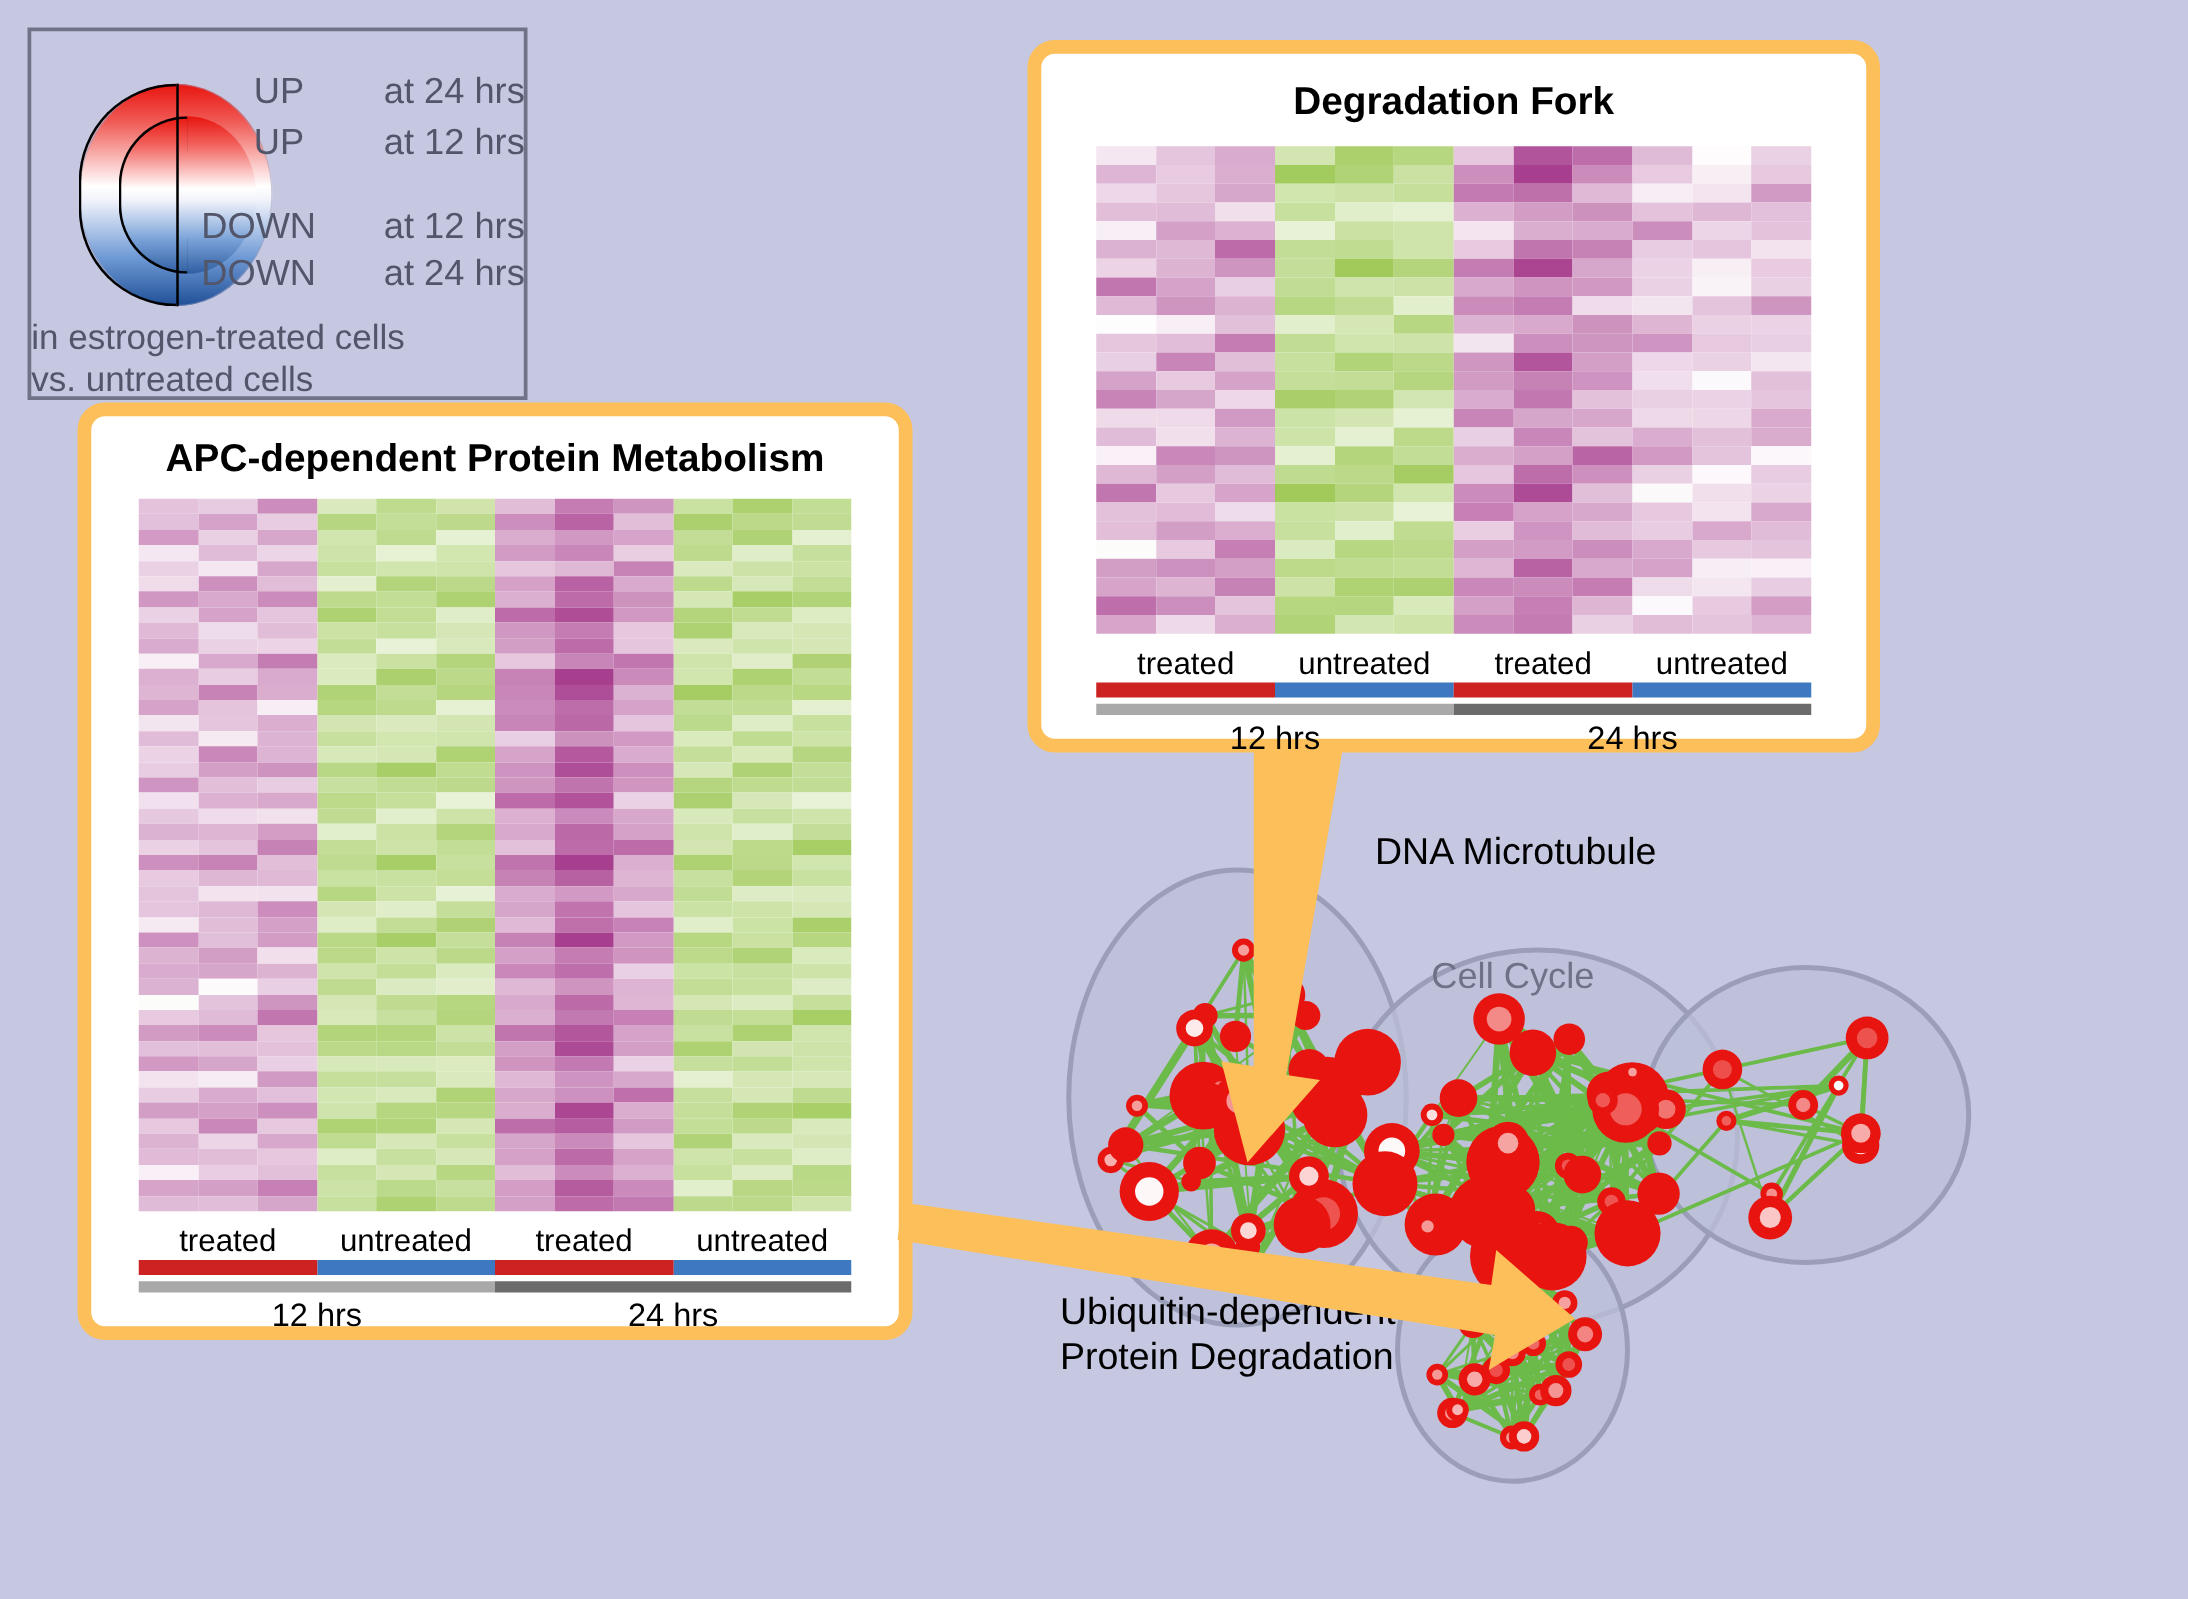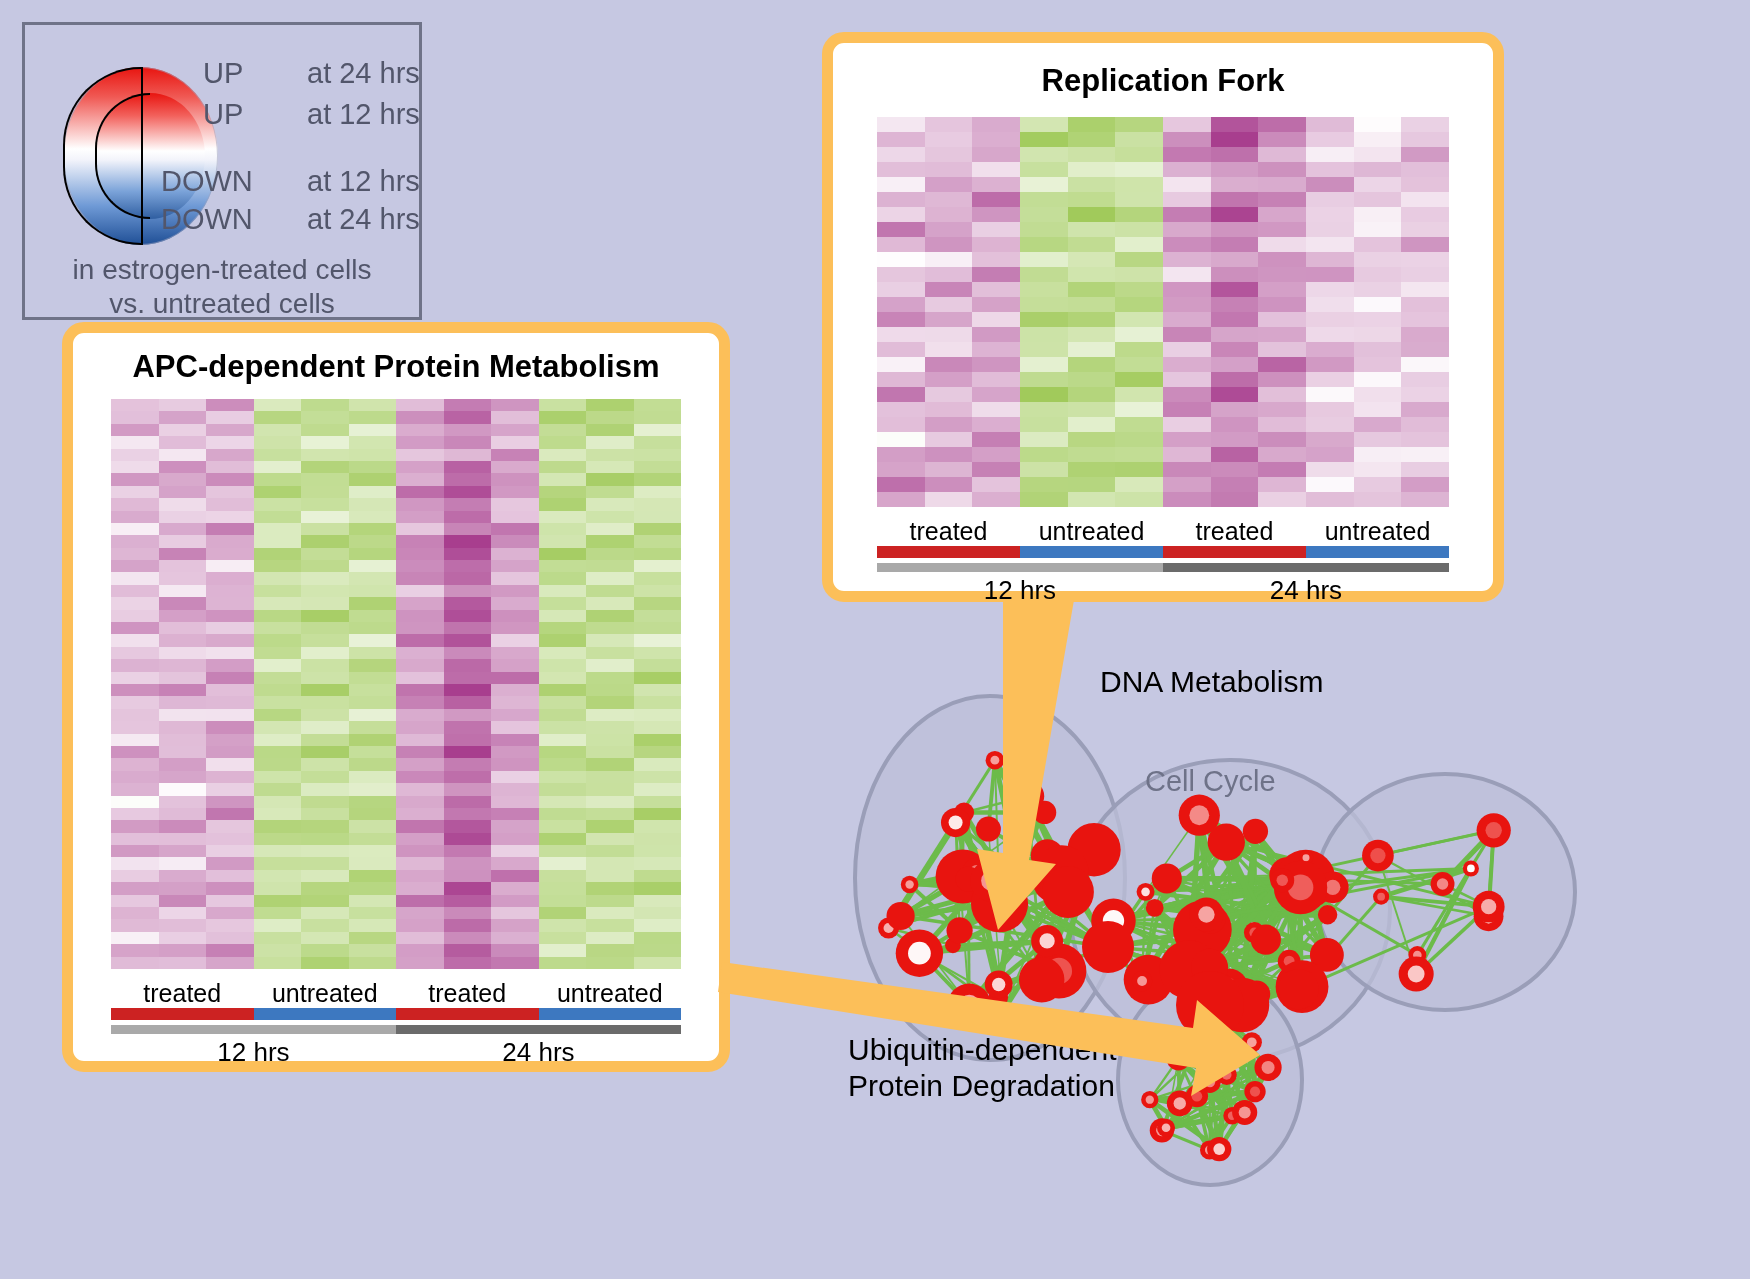--- a/index.html
+++ b/index.html
@@ -23,21 +23,21 @@
   .ring-outer-left{position:absolute;left:8px;top:20px;width:77.5px;height:178px;
     border-radius:178px 0 0 178px;border:2.5px solid #000;border-right:none;box-sizing:border-box;}
   .ring-inner{left:40px;top:46px;width:110px;height:126px;
     background:linear-gradient(to bottom,#e8140f 0%,#f2615c 18%,#ffffff 46%,#f3f4fb 53%,#7ba3d9 78%,#2f5ea1 100%);}
   .ring-inner-left{position:absolute;left:40px;top:46px;width:55px;height:126px;
     border-radius:126px 0 0 126px;border:2.5px solid #000;border-right:none;box-sizing:border-box;}
   .ring-halo{position:absolute;left:8px;top:20px;width:155px;height:178px;border-radius:50%;
     border:1.5px solid #9da1bb;box-sizing:border-box;opacity:.55;}
   .ring-mid-divider{position:absolute;left:85.5px;top:20px;width:2.5px;height:178px;background:#000;}
   .key-row{position:absolute;color:#52566b;font-size:29px;white-space:nowrap;}
-  #key-caption{position:absolute;left:0;right:0;top:228px;text-align:center;color:#52566b;
+  #key-caption{position:absolute;left:0;right:0;top:228px;color:#52566b;
     font-size:28px;line-height:1.22;}
 
   
   .card{
     position:absolute;background:#ffffff;border:11px solid #fcbf59;border-radius:22px;box-sizing:border-box;
   }
   #legend-card{left:447px;top:42px;width:290px;height:196px;}
   #legend-title{margin:16px 0 0 0;text-align:center;font-size:29px;line-height:1.18;color:#000;}
   .legend-item{display:flex;align-items:center;gap:14px;margin:3px 0 0 66px;}
   .swatch{width:28px;height:28px;border:1.6px solid #333;box-sizing:border-box;}
@@ -92,21 +92,21 @@
     <div class="key-row" style="left:136px;top:140px;">DOWN</div>
     <div class="key-row" style="left:282px;top:140px;">at 12 hrs</div>
     <div class="key-row" style="left:136px;top:178px;">DOWN</div>
     <div class="key-row" style="left:282px;top:178px;">at 24 hrs</div>
     <div id="key-caption" style="white-space:pre-line;">in estrogen-treated cells
 vs. untreated cells</div>
   </div>
 
 
   <div class="card" id="rep-card">
-    <div class="panel-title" id="rep-title">Replication Fork</div>
+    <div class="panel-title" id="rep-title">Degradation Fork</div>
     <div class="heat" id="heat-rep" style="left: 44px; top: 74px; width: 572px; height: 390px; grid-template-columns: repeat(12, 1fr); grid-template-rows: repeat(26, 1fr);">
         <div style="background: rgb(244, 231, 241);"></div>
         <div style="background: rgb(229, 197, 221);"></div>
         <div style="background: rgb(217, 171, 206);"></div>
         <div style="background: rgb(211, 230, 178);"></div>
         <div style="background: rgb(171, 208, 108);"></div>
         <div style="background: rgb(182, 214, 127);"></div>
         <div style="background: rgb(230, 199, 222);"></div>
         <div style="background: rgb(178, 84, 155);"></div>
         <div style="background: rgb(189, 109, 169);"></div>
@@ -1527,21 +1527,21 @@
           <circle cx="376.0514345654373" cy="507.77054961708956" r="9.020267489711934" fill="#e8140f"></circle>
           <circle cx="376.0514345654373" cy="507.77054961708956" r="4.329728395061728" fill="rgb(248,180,178)"></circle>
           <circle cx="388.4130578709884" cy="438.68803639829605" r="11.782741769547325" fill="#e8140f"></circle>
           <circle cx="388.4130578709884" cy="438.68803639829605" r="5.655716049382716" fill="rgb(245,158,156)"></circle>
           <circle cx="406.91471506456173" cy="476.20711848853887" r="11.117746913580246" fill="#e8140f"></circle>
           <circle cx="406.91471506456173" cy="476.20711848853887" r="5.336518518518518" fill="rgb(238,79,76)"></circle>
           <circle cx="318" cy="327" r="26" fill="#e8140f"></circle>
           <circle cx="420" cy="385" r="34" fill="#e8140f"></circle>
         </g>
       </svg>
-    <div class="net-label" id="lbl-dna">DNA Metabolism</div>
+    <div class="net-label" id="lbl-dna">DNA Microtubule</div>
     <div class="net-label" id="lbl-cc">Cell Cycle</div>
     <div class="net-label" id="lbl-ub">Ubiquitin-dependent
 Protein Degradation</div>
   </div>
 
   <svg id="arrows" width="1750" height="1279" style="position:absolute;left:0;top:0;pointer-events:none;">
     <g>
       <path d="M1003,600 L1074,600 L1029,860 L1056,864 L998,930 L977,849 L1003,853 Z" fill="#fcbf59"></path>
     </g>
     <g>

